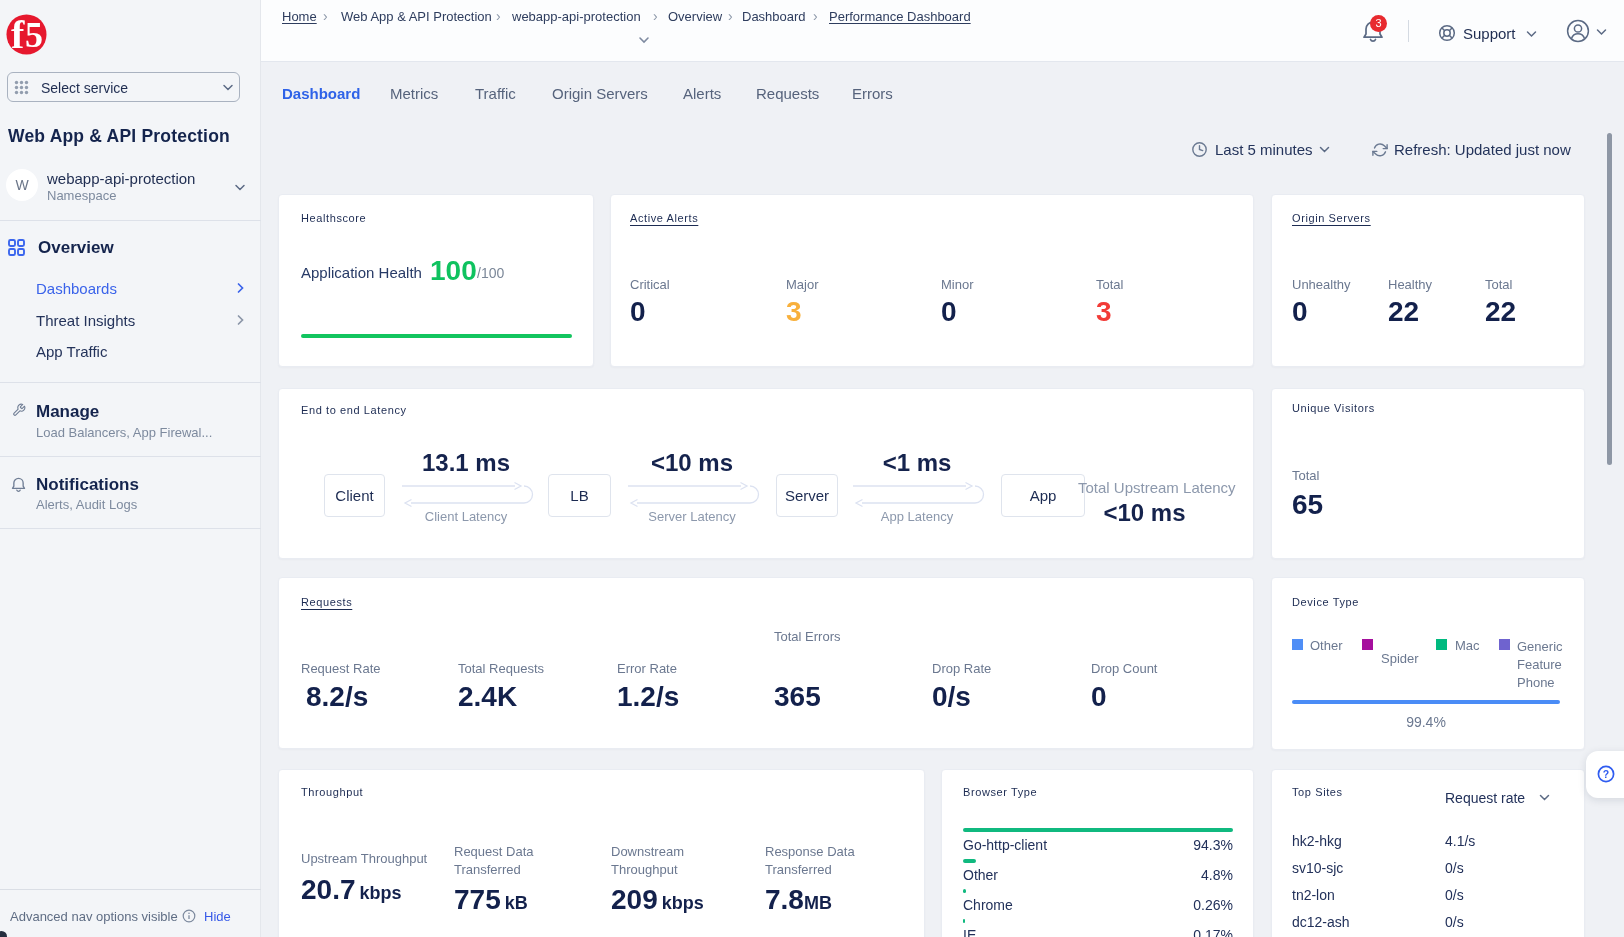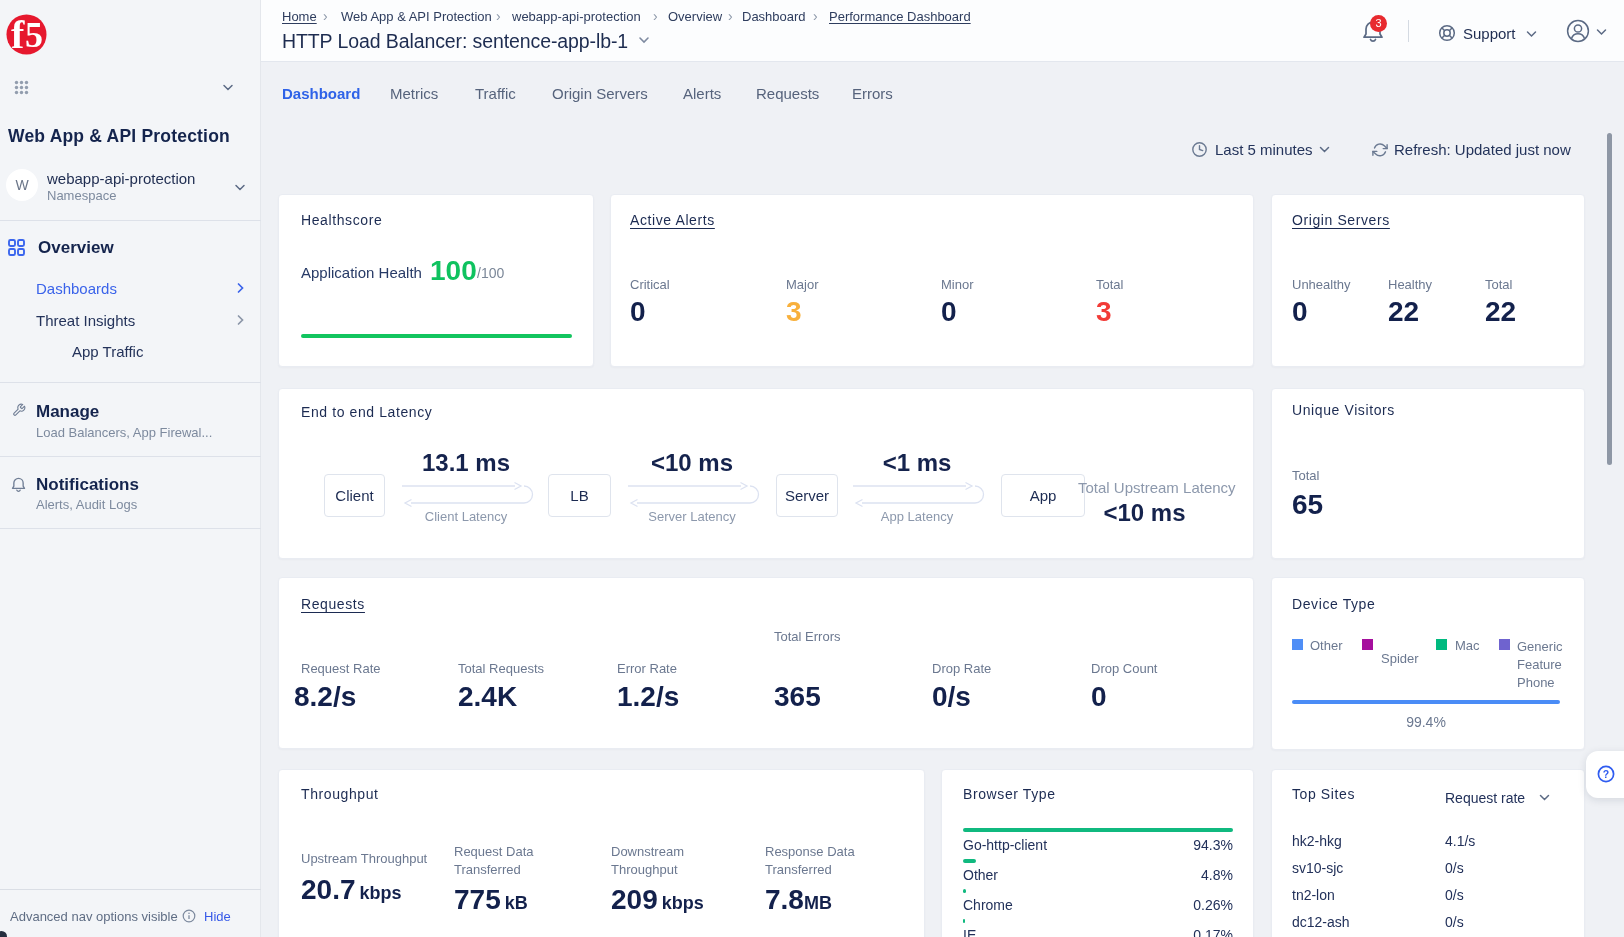--- a/index.html
+++ b/index.html
@@ -17,21 +17,21 @@
 #sidebar { position:absolute; left:0; top:0; width:261px; height:937px; background:#f3f5f8; border-right:1px solid #e4e7ec; }
 .sdiv { position:absolute; left:0; width:261px; height:1px; background:#dde1e9; }
 #selsvc { position:absolute; left:7px; top:72px; width:233px; height:30px; border:1px solid #a9b2c0; border-radius:6px; }
 #selsvc span { position:absolute; left:33px; top:7px; font-size:14px; color:#1e2c50; }
 .navitem { position:absolute; left:36px; font-size:15px; color:#24335a; }
 .navsub { position:absolute; left:36px; font-size:13px; color:#7d8a9e; }
 
 .tab { position:absolute; top:85px; font-size:15px; color:#56637c; }
 
 .card { position:absolute; background:#fff; border:1px solid #e9ecf2; border-radius:4px; box-shadow:0 1px 2px rgba(20,30,60,.03); }
-.ctitle { position:absolute; font-size:14px; letter-spacing:0.6px; color:#1c2b52; white-space:nowrap; }
+.ctitle { position:absolute; font-size:11px; letter-spacing:0.6px; color:#1c2b52; white-space:nowrap; }
 .ctitle.u { text-decoration:underline; text-underline-offset:3px; }
 .sl { position:absolute; font-size:13px; color:#6b7890; white-space:nowrap; }
 .sv { position:absolute; font-size:28px; font-weight:bold; color:#13214c; white-space:nowrap; line-height:28px; } .amber { color:#f8b03c; } .red { color:#f23b37; }
 .unit { font-size:18px; }
 
 .lbox { position:absolute; top:474px; height:43px; background:#fff; border:1px solid #dfe4ed; border-radius:4px; font-size:15px; color:#1c2b52; display:flex; align-items:center; justify-content:center; }
 .lval { position:absolute; top:451px; font-size:24px; font-weight:bold; color:#15234d; line-height:24px; text-align:center; }
 .llab { position:absolute; top:509px; font-size:13px; color:#8c98ac; text-align:center; }
 
 .brow-name { position:absolute; font-size:14px; color:#22315a; }
@@ -47,21 +47,20 @@
   <div class="crumb csep" style="left:323px;">›</div>
   <div class="crumb" style="left:341px;">Web App &amp; API Protection</div>
   <div class="crumb csep" style="left:496px;">›</div>
   <div class="crumb" style="left:512px;">webapp-api-protection</div>
   <div class="crumb csep" style="left:653px;">›</div>
   <div class="crumb" style="left:668px;">Overview</div>
   <div class="crumb csep" style="left:728px;">›</div>
   <div class="crumb" style="left:742px;">Dashboard</div>
   <div class="crumb csep" style="left:813px;">›</div>
   <div class="crumb" style="left:829px;"><u>Performance Dashboard</u></div>
-  <div id="pgtitle">HTTP Load Balancer: sentence-app-lb-1</div>
   <svg class="abs" style="left:638px;top:36px;" width="12" height="8" viewBox="0 0 12 8">
       <path d="M2 2 L6 6 L10 2" fill="none" stroke="#7e8aa0" stroke-width="1.6" stroke-linecap="round"></path>
     </svg>
 
   <svg class="abs" style="left:1360px;top:18px;" width="26" height="26" viewBox="0 0 26 26">
       <path d="M13 4 a7 7 0 0 1 7 7 v5 l2 3.2 H4 l2 -3.2 v-5 a7 7 0 0 1 7 -7 z" fill="none" stroke="#5b6a84" stroke-width="1.7" stroke-linejoin="round"></path>
       <path d="M10.5 21.5 a2.7 2.7 0 0 0 5 0" fill="none" stroke="#5b6a84" stroke-width="1.7" stroke-linecap="round"></path>
     </svg>
   <div class="abs" style="left:1370px;top:15px;width:17px;height:17px;border-radius:50%;background:#e82a2f;"></div>
   <div class="abs" style="left:1370px;top:17px;width:17px;text-align:center;font-size:11px;color:#fff;">3</div>
@@ -86,20 +85,23 @@
       <path d="M1.5 2 L5.5 6 L9.5 2" fill="none" stroke="#5b6a84" stroke-width="1.5" stroke-linecap="round"></path>
     </svg>
 
   <div id="sidebar"></div>
 
   <svg class="abs" style="left:6px;top:14px;" width="41" height="41" viewBox="0 0 41 41">
     <circle cx="20.5" cy="20.5" r="20" fill="#e6182e"></circle>
     <text x="5" y="34" font-family="Liberation Serif" font-size="40" font-weight="bold" fill="#fff">f</text>
     <text x="19" y="33" font-family="Liberation Serif" font-size="36" font-weight="bold" fill="#fff">5</text>
   </svg>
+  <div id="selsvc">
+      <span>Select service</span>
+    </div>
   <svg class="abs" style="left:14px;top:80px;" width="15" height="15" viewBox="0 0 15 15">
     <g fill="#929dae">
         <circle cx="2.5" cy="2.5" r="1.7"></circle>
         <circle cx="7.5" cy="2.5" r="1.7"></circle>
         <circle cx="12.5" cy="2.5" r="1.7"></circle>
         <circle cx="2.5" cy="7.5" r="1.7"></circle>
         <circle cx="7.5" cy="7.5" r="1.7"></circle>
         <circle cx="12.5" cy="7.5" r="1.7"></circle>
         <circle cx="2.5" cy="12.5" r="1.7"></circle>
         <circle cx="7.5" cy="12.5" r="1.7"></circle>
@@ -132,21 +134,21 @@
   </svg>
   <div class="abs" style="left:38px;top:238px;font-size:17px;font-weight:bold;color:#14244d;">Overview</div>
   <div class="navitem" style="top:280px;color:#3a63ea;">Dashboards</div>
   <svg class="abs" style="left:236px;top:282px;" width="9" height="12" viewBox="0 0 9 12">
       <path d="M2.5 2 L6.5 6 L2.5 10" fill="none" stroke="#3a63ea" stroke-width="1.7" stroke-linecap="round"></path>
     </svg>
   <div class="navitem" style="top:312px;">Threat Insights</div>
   <svg class="abs" style="left:236px;top:314px;" width="9" height="12" viewBox="0 0 9 12">
       <path d="M2.5 2 L6.5 6 L2.5 10" fill="none" stroke="#8b96a8" stroke-width="1.7" stroke-linecap="round"></path>
     </svg>
-  <div class="navitem" style="top:343px;margin-left:36px;">App Traffic</div>
+  <div class="navitem" style="top:343px;">App Traffic</div>
 
   <div class="sdiv" style="top:382px;"></div>
 
   <svg class="abs" style="left:12px;top:403px;" width="14" height="14" viewBox="0 0 24 24">
       <path d="M14.7 6.3a1 1 0 0 0 0 1.4l1.6 1.6a1 1 0 0 0 1.4 0l3.77-3.77a6 6 0 0 1-7.94 7.94l-6.91 6.91a2.12 2.12 0 0 1-3-3l6.91-6.91a6 6 0 0 1 7.94-7.94l-3.76 3.76z" fill="none" stroke="#707e95" stroke-width="1.9" stroke-linejoin="round"></path>
     </svg>
   <div class="abs" style="left:36px;top:402px;font-size:17px;font-weight:bold;color:#14244d;">Manage</div>
   <div class="navsub" style="top:425px;">Load Balancers, App Firewal...</div>
 
   <div class="sdiv" style="top:456px;"></div>
@@ -261,21 +263,21 @@
   <div class="abs" style="left:1078px;top:501px;width:133px;text-align:center;font-size:24px;font-weight:bold;color:#15234d;line-height:24px;">&lt;10 ms</div>
 
   <div class="card" style="left:1271px;top:388px;width:314px;height:171px;"></div>
   <div class="ctitle" style="left:1292px;top:402px;">Unique Visitors</div>
   <div class="sl" style="left:1292px;top:468px;">Total</div>
   <div class="sv" style="left:1292px;top:491px;">65</div>
 
   <div class="card" style="left:278px;top:577px;width:976px;height:172px;"></div>
   <div class="ctitle u" style="left:301px;top:596px;">Requests</div>
   <div class="sl" style="left:301px;top:661px;">Request Rate</div>
-  <div class="sv" style="left:294px;top:683px;">8.2/s</div>
+  <div class="sv" style="left:306px;top:683px;">8.2/s</div>
   <div class="sl" style="left:458px;top:661px;">Total Requests</div>
   <div class="sv" style="left:458px;top:683px;">2.4K</div>
   <div class="sl" style="left:617px;top:661px;">Error Rate</div>
   <div class="sv" style="left:617px;top:683px;">1.2/s</div>
   <div class="sl" style="left:774px;top:629px;">Total Errors</div>
   <div class="sv" style="left:774px;top:683px;">365</div>
   <div class="sl" style="left:932px;top:661px;">Drop Rate</div>
   <div class="sv" style="left:932px;top:683px;">0/s</div>
   <div class="sl" style="left:1091px;top:661px;">Drop Count</div>
   <div class="sv" style="left:1091px;top:683px;">0</div>

